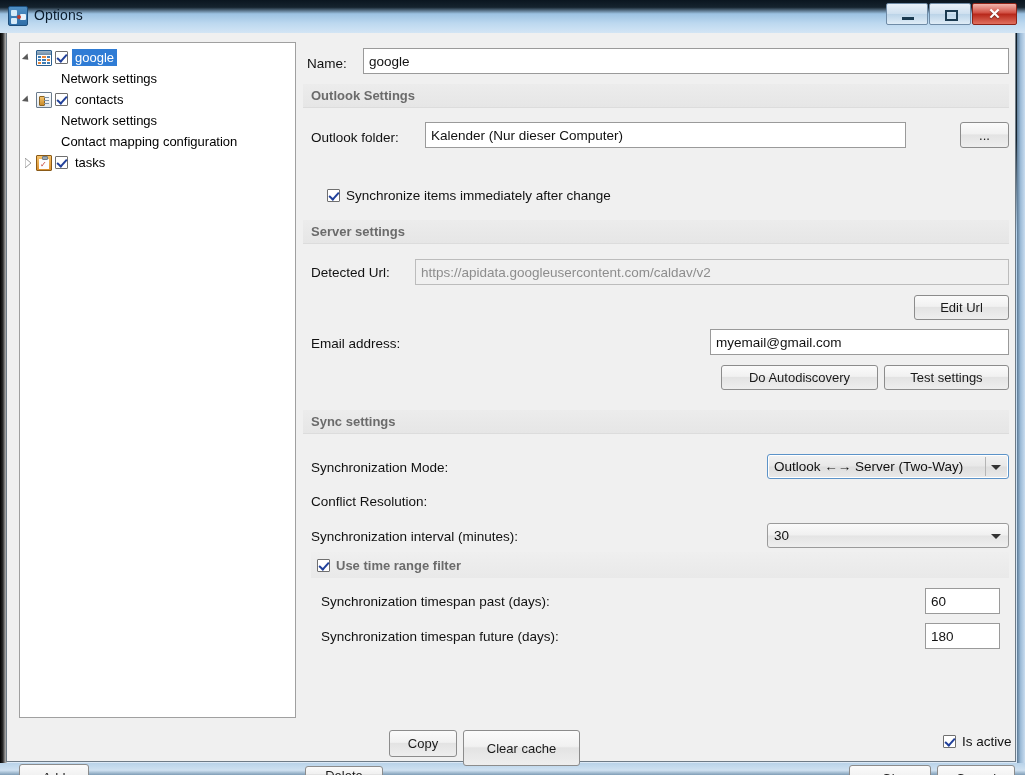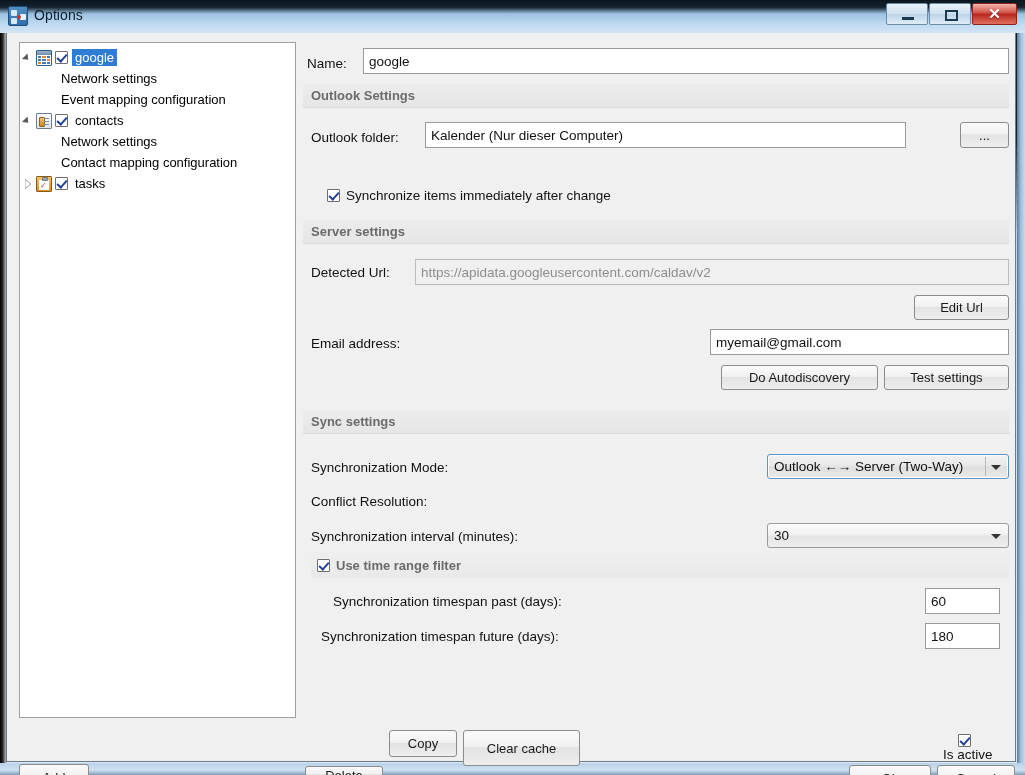--- a/index.html
+++ b/index.html
@@ -267,23 +267,20 @@
             </span>
         </span>
         <span class="tcb checked"></span>
         <span class="tlabel selected">google</span>
       </div>
 
       <div class="tree-row child">
         <span class="tlabel">Network settings</span>
       </div>
 
-      <div class="tree-row child">
-        <span class="tlabel">Event mapping configuration</span>
-      </div>
 
       <div class="tree-row">
         <span class="tw">
             <span class="arrow-open"></span>
           </span>
         <span class="ticon ic-card">
           <span class="ph"></span>
             <span class="ln l1"></span>
             <span class="ln l2"></span>
             <span class="ln l3"></span>
@@ -371,34 +368,34 @@
       <div class="ddl" style="left:464px; top:481px; width:242px;">
         <span>30</span>
         <span class="arr"></span>
       </div>
 
       <div class="subhdr" style="top:510px;">
         <span class="cbx checked"></span>
         <span class="t">Use time range filter</span>
       </div>
 
-      <div class="row-label" style="left:30px; top:552px;text-align:center;">Synchronization timespan past (days):</div>
+      <div class="row-label" style="left:18px; top:552px;text-align:center;">Synchronization timespan past (days):</div>
       <div class="tf" style="left:622px; top:546px; width:75px;">60</div>
 
       <div class="row-label" style="left:18px; top:587px;">Synchronization timespan future (days):</div>
       <div class="tf" style="left:622px; top:581px; width:75px;">180</div>
 
     </div>
 
     <div id="bottom-bar">
       <button class="btn" style="position:absolute; left:2px; top:9px; width:78px; height:17px;margin-top:36px;">Delete</button>
       <button class="btn" style="position:absolute; left:86px; top:9px; width:68px; height:27px;">Copy</button>
       <button class="btn" style="position:absolute; left:160px; top:9px; width:117px; height:36px;">Clear cache</button>
 
-      <div class="cbrow" style="left:640px; top:13px;flex-direction:column;">
+      <div class="cbrow" style="left:640px; top:13px;">
         <span class="cbx checked"></span>
         <span>Is active</span>
       </div>
 
       <button class="btn" style="position:absolute; left:546px; top:44px; width:82px; height:27px;">Ok</button>
       <button class="btn" style="position:absolute; left:634px; top:44px; width:78px; height:27px;">Cancel</button>
     </div>
 
   </div>
 </div>

